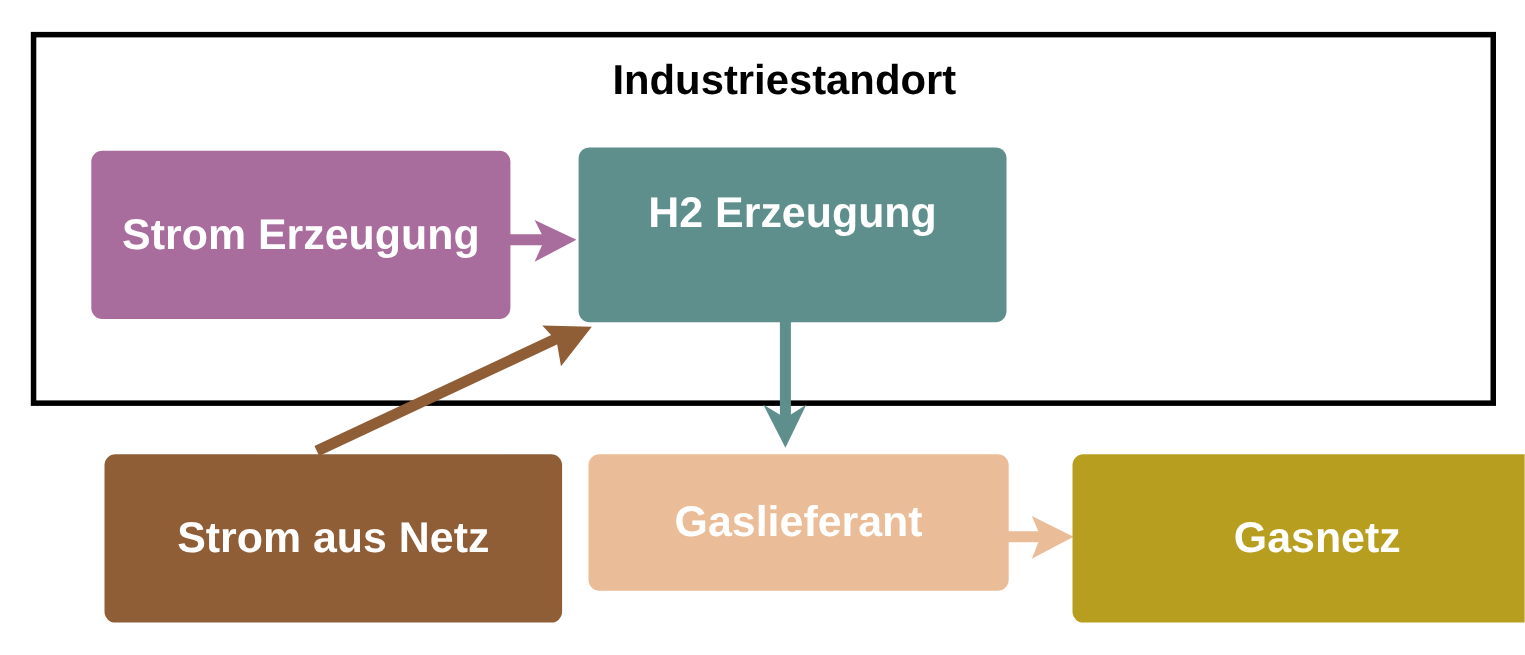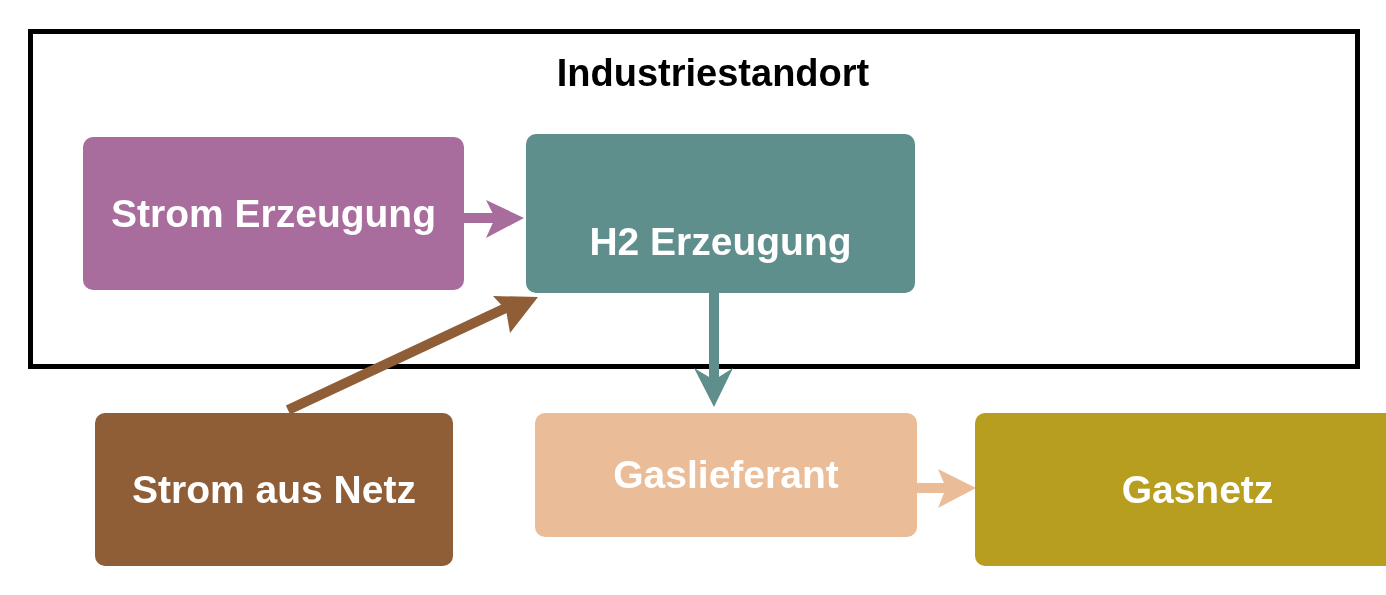--- a/index.html
+++ b/index.html
@@ -34,24 +34,24 @@
   </g>
   <g>
     <line x1="916" y1="488" x2="955" y2="488" stroke="#eabd98" stroke-width="10"></line>
     <polygon points="938,469 976,488 938,508 946,488" fill="#eabd98"></polygon>
   </g>
 </svg>
 
 <div class="node" style="left:83px;top:137px;width:381px;height:153px;background:#a86d9c;">
   <span>Strom Erzeugung</span>
 </div>
-<div class="node" style="left:526px;top:134px;width:389px;height:159px;background:#5e8f8d;align-items:flex-start;padding-top:86px;box-sizing:border-box;">
+<div class="node" style="left:526px;top:134px;width:389px;height:159px;background:#5e8f8d;align-items:flex-start;padding-top:38px;box-sizing:border-box;">
   <span>H2 Erzeugung</span>
 </div>
-<div class="node" style="left:95px;top:413px;width:358px;height:153px;background:#8f5e37;">
+<div class="node" style="left:95px;top:413px;width:416px;height:153px;background:#8f5e37;">
   <span>Strom aus Netz</span>
 </div>
 <div class="node" style="left:535px;top:413px;width:382px;height:124px;background:#eabd98;">
   <span>Gaslieferant</span>
 </div>
 <div class="node" style="left:975px;top:413px;width:445px;height:153px;background:#b89e1f;">
   <span>Gasnetz</span>
 </div>
 
 </body></html>

